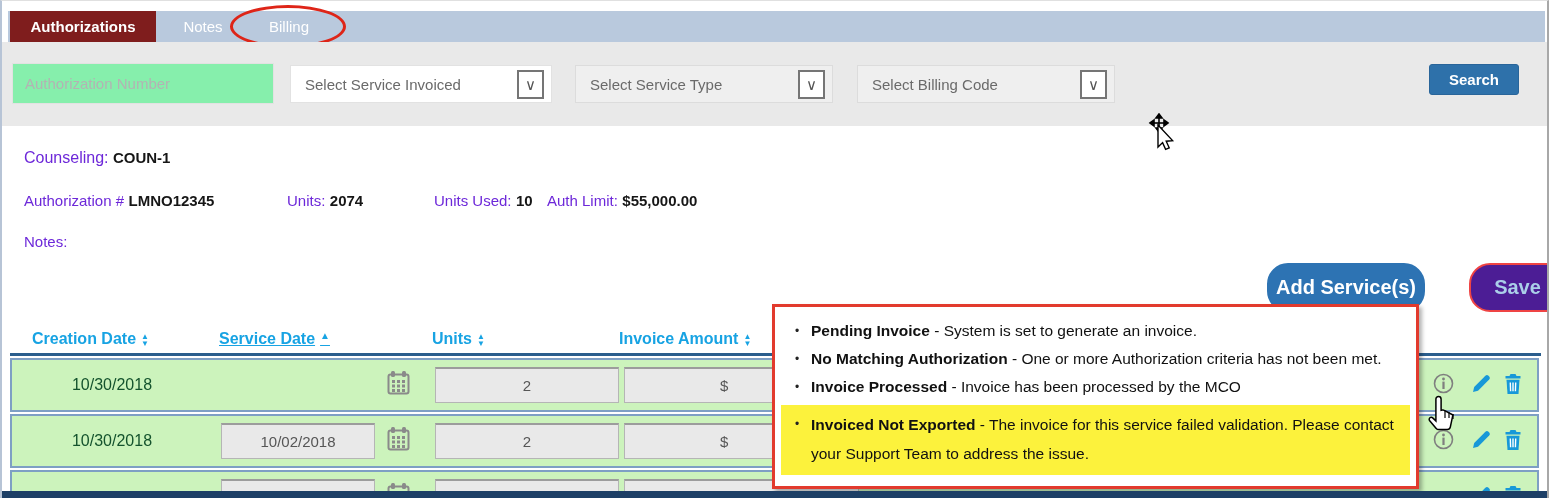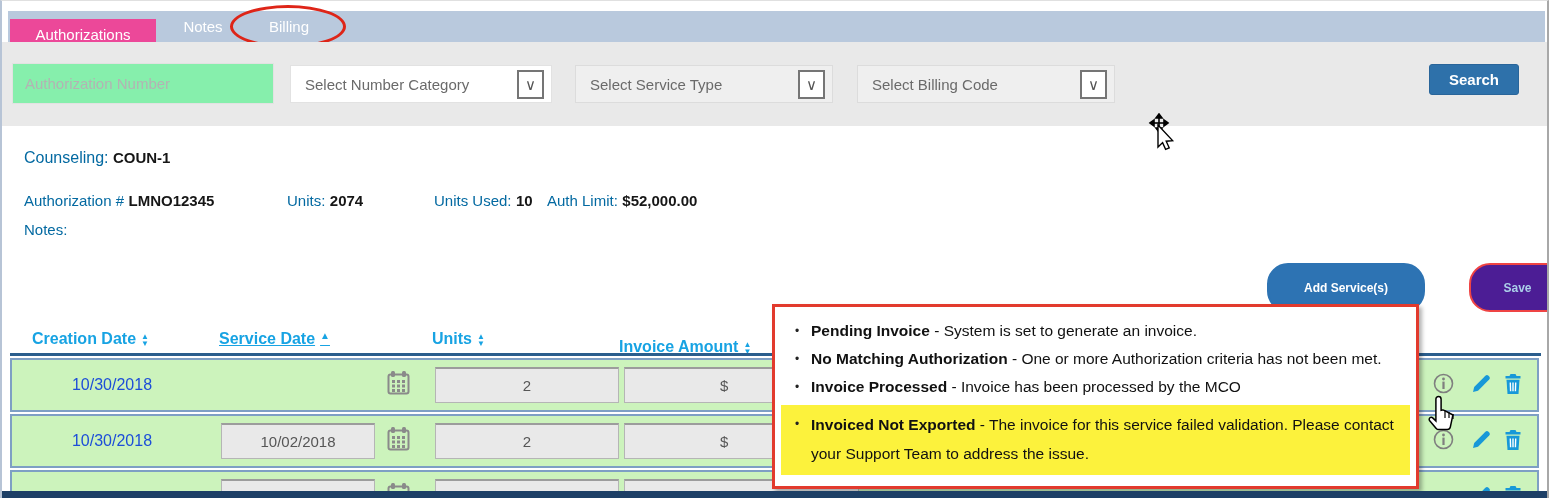--- a/index.html
+++ b/index.html
@@ -8,21 +8,21 @@
 
   .screen{
     position:relative; width:1549px; height:498px; background:#fff;
     border-left:2px solid #b7c4d6; border-right:2px solid #a8a8a8;
     border-top:1px solid #e0e0e0; overflow:hidden;
   }
 
   
   .tabstrip{ position:absolute; left:6px; top:10px; right:2px; height:31px; background:#b9c9dd; }
   .tab{ position:absolute; top:0; height:31px; line-height:31px; color:#fff; font-size:15px; text-align:center; cursor:pointer; }
-  .tab.active{ background:#ec4899; font-weight:normal;margin-top:8px; }
+  .tab.active{ background:#7f1d1d; font-weight:bold; }
   .tab-auth{ left:2px; width:146px; }
   .tab-notes{ left:160px; width:70px; }
   .tab-billing{ left:243px; width:76px; }
   .red-ellipse{ position:absolute; left:222px; top:-6px; width:116px; height:43px;
     border:3px solid #de2518; border-radius:50%; background:transparent; }
 
   
   .filterbar{ position:absolute; left:0; top:41px; width:100%; height:84px; background:#e9e9e9; }
   .txt-input{ position:absolute; left:10px; top:21px; width:262px; height:41px; background:#86efac;
     border:1px solid #e2e2e2; padding:0 12px; font-size:15px; color:#444;
@@ -36,46 +36,46 @@
   .sel-type{ left:573px; width:258px; }
   .sel-bill{ left:855px; width:258px; }
   .dd-box{ position:absolute; right:7px; top:4px; width:27px; height:29px; background:#fff;
     border:2px solid #757575; text-align:center; line-height:25px; font-size:15px; color:#555;
     padding:0; cursor:pointer; }
   .search-btn{ position:absolute; left:1427px; top:22px; width:90px; height:31px; background:#2e71aa;
     border:1px solid #29659a; border-radius:3px; color:#fff; font-weight:bold; font-size:15px;
     cursor:pointer; font-family:"Liberation Sans",sans-serif; }
 
   
-  .label-gray{ color:#0369a1; font-size:15px; }
+  .label-gray{ color:#6d28d9; font-size:15px;margin-top:12px; }
   .val-bold{ color:#161616; font-weight:bold; font-size:15px; }
   .counseling{ position:absolute; left:22px; top:148px; font-size:16px; }
   .detail{ position:absolute; top:191px; white-space:nowrap; }
   .d-auth{ left:22px; } .d-units{ left:285px; } .d-used{ left:432px; }
   .d-limit{ left:545px; } .d-range{ left:828px; }
   .notes-lbl{ position:absolute; left:22px; top:220px; }
 
   
-  .pill{ position:absolute; top:262px; height:49px; border-radius:21px; font-size:12px; font-weight:bold;
+  .pill{ position:absolute; top:262px; height:49px; border-radius:21px; font-size:20px; font-weight:bold;
     font-family:"Liberation Sans",sans-serif; cursor:pointer; }
   .add-btn{ left:1265px; width:158px; background:#2d73b3; border:2px solid #2d73b3; color:#fff; }
   .save-btn{ left:1467px; width:97px; background:#4c1d95; border:2px solid #ef4444; color:#abcfe9; }
 
   
   .th{ position:absolute; top:329px; color:#17a3e3; font-weight:bold; font-size:16px; cursor:pointer; white-space:nowrap; }
-  .th-1{ left:30px; } .th-2{ left:217px;text-decoration:underline; } .th-3{ left:430px; } .th-4{ left:617px;margin-top:8px; }
+  .th-1{ left:30px; } .th-2{ left:217px;text-decoration:underline; } .th-3{ left:430px; } .th-4{ left:617px; }
   .sort-both{ display:inline-block; vertical-align:middle; margin-left:5px; line-height:7px; font-size:8px; text-align:center; }
   .sort-both span{ display:block; }
   .sort-asc{ font-size:10px; margin-left:5px; vertical-align:top; }
   .head-line{ position:absolute; left:8px; right:6px; top:352px; height:3px; background:#2b5e8d; }
 
   .trow{ position:absolute; left:8px; right:8px; height:54px; background:#ccf3bc; border:2px solid #7e9fc4; }
   .row-1{ top:357px; } .row-2{ top:413px; } .row-3{ top:469px; height:50px; }
   .cdate{ position:absolute; left:0; top:0; width:200px; height:50px; line-height:50px;
-    text-align:center; color:#1d4ed8; font-size:16px; }
+    text-align:center; color:#14532d; font-size:16px; }
   .cell-input{ position:absolute; top:7px; height:36px; background:#e9e9e9;
     border:1px solid #b5b5b5; border-top:2px solid #9c9c9c; color:#565656; font-size:15px;
     text-align:center; font-family:"Liberation Sans",sans-serif; }
   .in-date{ left:209px; width:154px; }
   .in-units{ left:423px; width:184px; }
   .in-amount{ left:612px; width:235px; text-align:left; padding-left:95px; }
   .cal-btn{ position:absolute; left:374px; top:10px; width:26px; height:28px; background:transparent;
     border:none; cursor:pointer; padding:0; }
   .row-icon{ position:absolute; top:13px; width:22px; height:22px; cursor:pointer; background:transparent; border:none; padding:0; }
   .ic-info{ left:1420px; } .ic-edit{ left:1458px; } .ic-del{ left:1490px; }
@@ -104,21 +104,21 @@
   <div class="tabstrip">
     <div class="tab tab-auth active">Authorizations</div>
     <div class="tab tab-notes">Notes</div>
     <div class="tab tab-billing">Billing</div>
     <div class="red-ellipse"></div>
   </div>
 
   <div class="filterbar">
     <input class="txt-input" type="text" placeholder="Authorization Number" style="">
     <div class="select white sel-cat">
-      <span>Select Number Category</span>
+      <span>Select Service Invoiced</span>
       <button class="dd-box">∨</button>
     </div>
     <div class="select gray sel-type">
       <span>Select Service Type</span>
       <button class="dd-box">∨</button>
     </div>
     <div class="select gray sel-bill">
       <span>Select Billing Code</span>
       <button class="dd-box">∨</button>
     </div>
@@ -137,21 +137,21 @@
   <div class="detail d-units">
     <span class="label-gray">Units:</span>
     <span class="val-bold">2074</span>
   </div>
   <div class="detail d-used">
     <span class="label-gray">Units Used:</span>
     <span class="val-bold">10</span>
   </div>
   <div class="detail d-limit">
     <span class="label-gray">Auth Limit:</span>
-    <span class="val-bold">$52,000.00</span>
+    <span class="val-bold">$55,000.00</span>
   </div>
   <div class="notes-lbl label-gray">Notes:</div>
 
   <button class="pill add-btn">Add Service(s)</button>
   <button class="pill save-btn">Save</button>
 
   <div class="th th-1">
     <span>Creation Date</span><span class="sort-both"><span>▲</span><span>▼</span></span>
   </div>
   <div class="th th-2">

